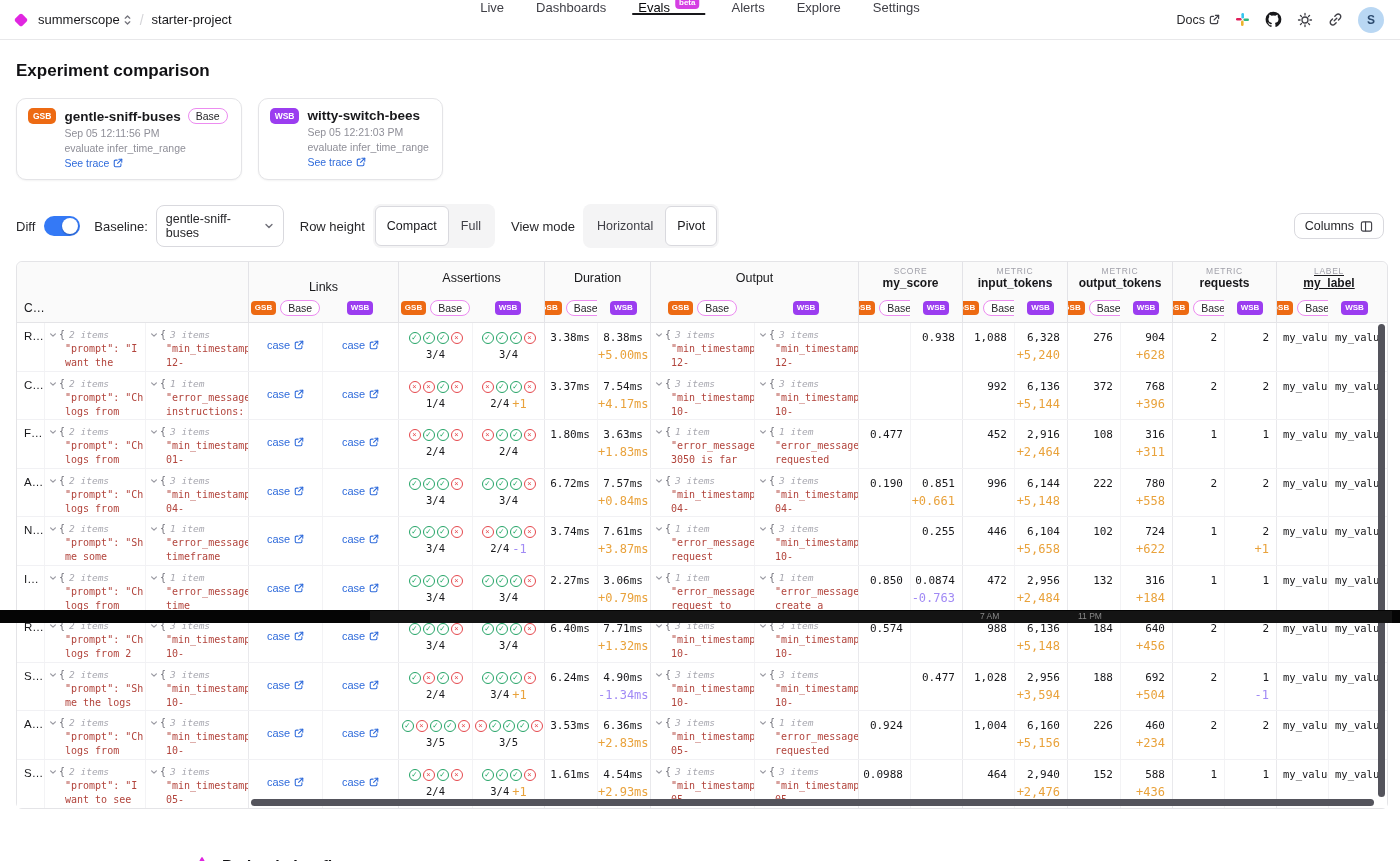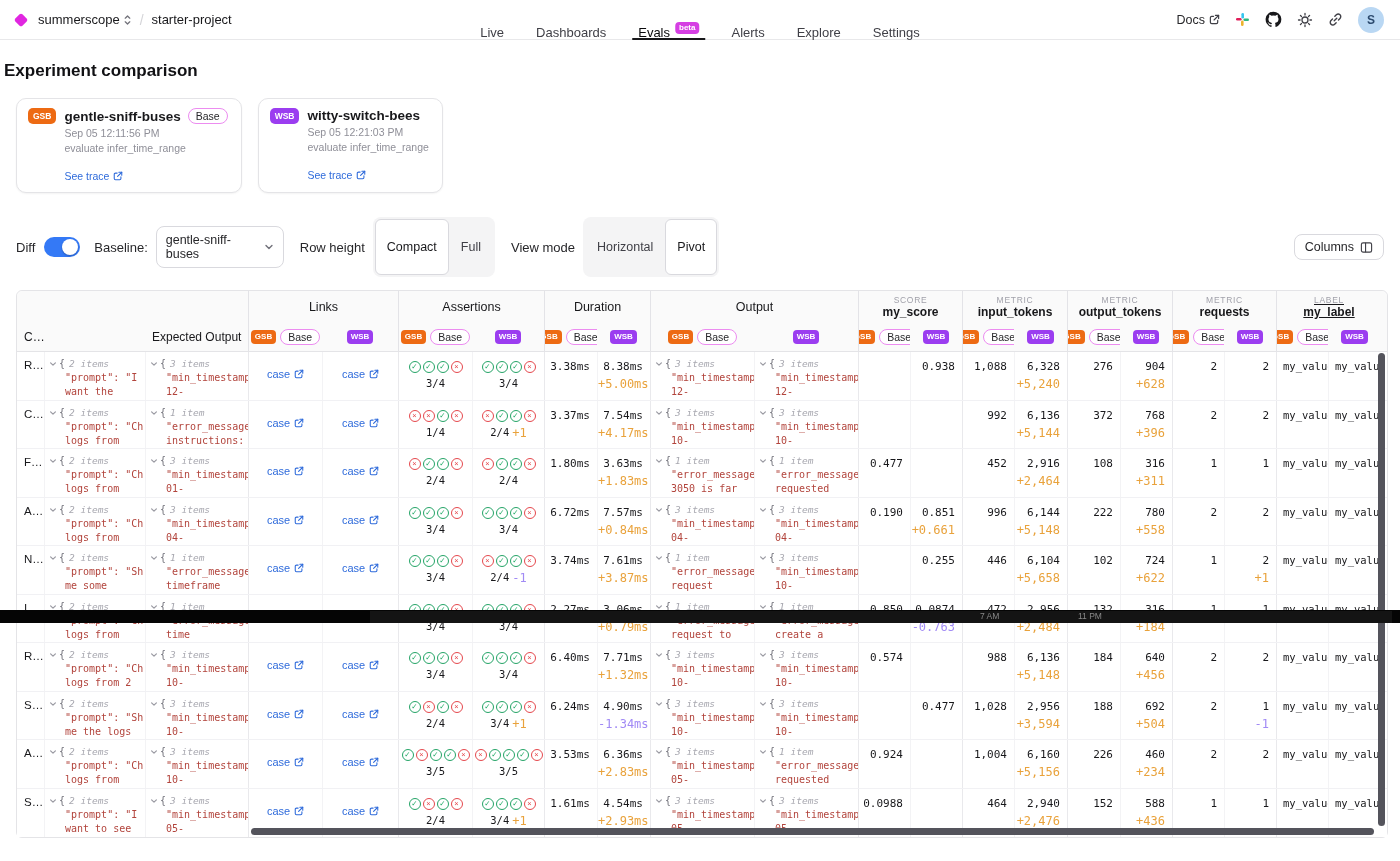--- a/index.html
+++ b/index.html
@@ -7,52 +7,52 @@
   body{font-family:"Liberation Sans",sans-serif;background:#fff;color:#18181b;font-size:13px}
   .app{position:relative;width:1400px;height:623px;background:#fff}
 
   
   .topnav{height:40px;border-bottom:1px solid #e8e8ea;display:flex;align-items:center;padding:0 16px;position:relative;background:#fff}
   .nav-left{display:flex;align-items:center;gap:8px}
   .diamond{width:10px;height:10px;background:#e026e0;transform:rotate(45deg);border-radius:2px;margin-right:4px}
   .org{display:flex;align-items:center;gap:3px;font-weight:500;cursor:pointer}
   .slash{color:#d4d4d8;font-size:14px}
   .proj{font-weight:500}
-  .nav-tabs{position:absolute;left:50%;transform:translateX(-50%);display:flex;align-items:flex-end;gap:32px;height:40px}
+  .nav-tabs{position:absolute;left:50%;transform:translateX(-50%);display:flex;align-items:flex-start;gap:32px;height:40px}
   .tab{display:flex;align-items:center;gap:5px;color:#3f3f46;cursor:pointer;position:relative;font-size:13px}
   .tab.active{color:#09090b;font-weight:500}
   .tab.active::after{content:"";position:absolute;left:-6px;right:-6px;bottom:0;height:2px;background:#18181b}
   .badge-beta{background:#d53fe3;color:#fff;font-size:8px;font-weight:700;padding:2px 4px;border-radius:4px;line-height:1;margin-top:-8px}
   .nav-right{margin-left:auto;display:flex;align-items:center;gap:15px}
   .docs-link{display:flex;align-items:center;gap:4px;font-size:12.5px;color:#27272a;cursor:pointer}
   .icon-btn{display:flex;align-items:center;color:#3f3f46;cursor:pointer}
   .avatar{width:26px;height:26px;border-radius:50%;background:#b9d7f3;color:#2c4a6e;font-size:12px;font-weight:600;display:flex;align-items:center;justify-content:center;cursor:pointer}
 
   
-  .page-title{font-size:17px;font-weight:700;padding:0 4px;margin-top:21px;color:#111114}
+  .page-title{font-size:17px;font-weight:700;padding:0 16px;margin-top:21px;color:#111114}
   .cards{display:flex;gap:16px;padding:0 16px;margin-top:17px}
   .card{display:flex;gap:8px;border:1px solid #e4e4e7;border-radius:10px;padding:9px 13px 10px 11px;box-shadow:0 1px 2px rgba(0,0,0,.05);background:#fff}
   .chip{color:#fff;font-size:8.5px;font-weight:700;padding:4px 5px;border-radius:5px;line-height:1;height:16px;display:inline-flex;align-items:center}
   .chip.gsb{background:#ed6a13}
   .chip.wsb{background:#9b3df0}
   .card-col{display:flex;flex-direction:column;gap:2px}
   .card-head{display:flex;align-items:center;gap:7px}
   .card-name{font-size:13.5px;font-weight:600}
   .pill-base{border:1px solid #ec8cf0;border-radius:999px;font-size:10.5px;padding:1px 7px;color:#27272a;background:#fff}
   .card-sub{font-size:10.5px;color:#8f8f98;margin-top:1px}
-  .trace-link{font-size:10.5px;color:#2f6bdb;display:flex;align-items:center;gap:4px;margin-top:14px;cursor:pointer}
+  .trace-link{font-size:10.5px;color:#2f6bdb;display:flex;align-items:center;gap:4px;margin-top:1px;cursor:pointer}
 
   
   .toolbar{display:flex;align-items:center;padding:0 16px;margin-top:24px}
   .lbl{color:#27272a;font-size:13px}
   .toggle{width:36px;height:20px;border-radius:999px;background:#3479f6;position:relative;margin:0 14px 0 9px;cursor:pointer;flex:none}
   .knob{position:absolute;top:2px;right:2px;width:16px;height:16px;border-radius:50%;background:#fff;box-shadow:0 1px 2px rgba(0,0,0,.25)}
   .select{display:flex;align-items:center;justify-content:space-between;width:128px;border:1px solid #d9d9de;border-radius:8px;padding:6px 9px;font-size:12.5px;margin:0 16px 0 8px;cursor:pointer;background:#fff;color:#27272a}
   .seg{display:flex;background:#f4f4f5;border-radius:8px;padding:2px;margin:0 16px 0 8px}
-  .seg .opt{font-size:12.5px;padding:20px 11px;border-radius:6px;border:1px solid transparent;color:#3f3f46;cursor:pointer;white-space:nowrap}
+  .seg .opt{font-size:12.5px;padding:12px 11px;border-radius:6px;border:1px solid transparent;color:#3f3f46;cursor:pointer;white-space:nowrap}
   .seg .opt.active{background:#fff;border-color:#d9d9de;color:#18181b;font-weight:500}
   .columns-btn{margin-left:auto;display:flex;align-items:center;gap:6px;border:1px solid #d9d9de;border-radius:8px;padding:5px 10px;font-size:12.5px;background:#fff;cursor:pointer;color:#27272a}
 
   
   .table-wrap{position:relative;margin:13px 16px 0;width:1372px;border:1px solid #e4e4e7;border-radius:6px;background:#fff;
     --cols:27px 101px 103px 74px 76px 74px 72px 53px 53px 104px 104px 52px 52px 52px 53px 53px 52px 52px 52px 52px 53px}
   .thead{display:grid;grid-template-columns:var(--cols) 8px;grid-template-rows:32px 28px;background:#fafafa;border-bottom:1px solid #e4e4e7;border-radius:6px 6px 0 0}
   .th-left{grid-row:1/3;display:flex;align-items:flex-end;padding:0 4px 7px 7px;font-size:12px;font-weight:500;color:#18181b;white-space:nowrap;overflow:hidden}
   .th-group{grid-row:1;display:flex;flex-direction:column;align-items:center;justify-content:center;border-left:1px solid #e3e3e7}
   .th-group .kicker{font-size:8.5px;color:#a1a1aa;letter-spacing:.7px}
@@ -255,22 +255,21 @@
       <svg width="13" height="13" viewBox="0 0 14 14" fill="none" stroke="#3f3f46" stroke-width="1.2">
           <rect x="1.5" y="2" width="11" height="10" rx="1.8"></rect>
           <path d="M6 2v10"></path>
         </svg>
     </button>
   </div>
 
   <div class="table-wrap">
     <div class="thead" id="thead">
         <div class="th-left" style="grid-column: 1;">C…</div>
-        <div class="th-left" style="grid-column: 3;">Expected Output</div>
-        <div class="th-group" style="grid-area: 1 / 4 / auto / span 2;">
+        <div class="th-group" style="grid-area: 1 / 4 / auto / span 2; justify-content: flex-end;">
           <div class="gname">Links</div>
         </div>
         <div class="th-chip gstart" style="grid-area: 2 / 4;">
           <span class="hchip gsb">GSB</span>
           <span class="hpill">Base</span>
         </div>
         <div class="th-chip" style="grid-area: 2 / 5;">
           <span class="hchip wsb">WSB</span>
         </div>
         <div class="th-group" style="grid-area: 1 / 6 / auto / span 2;">

